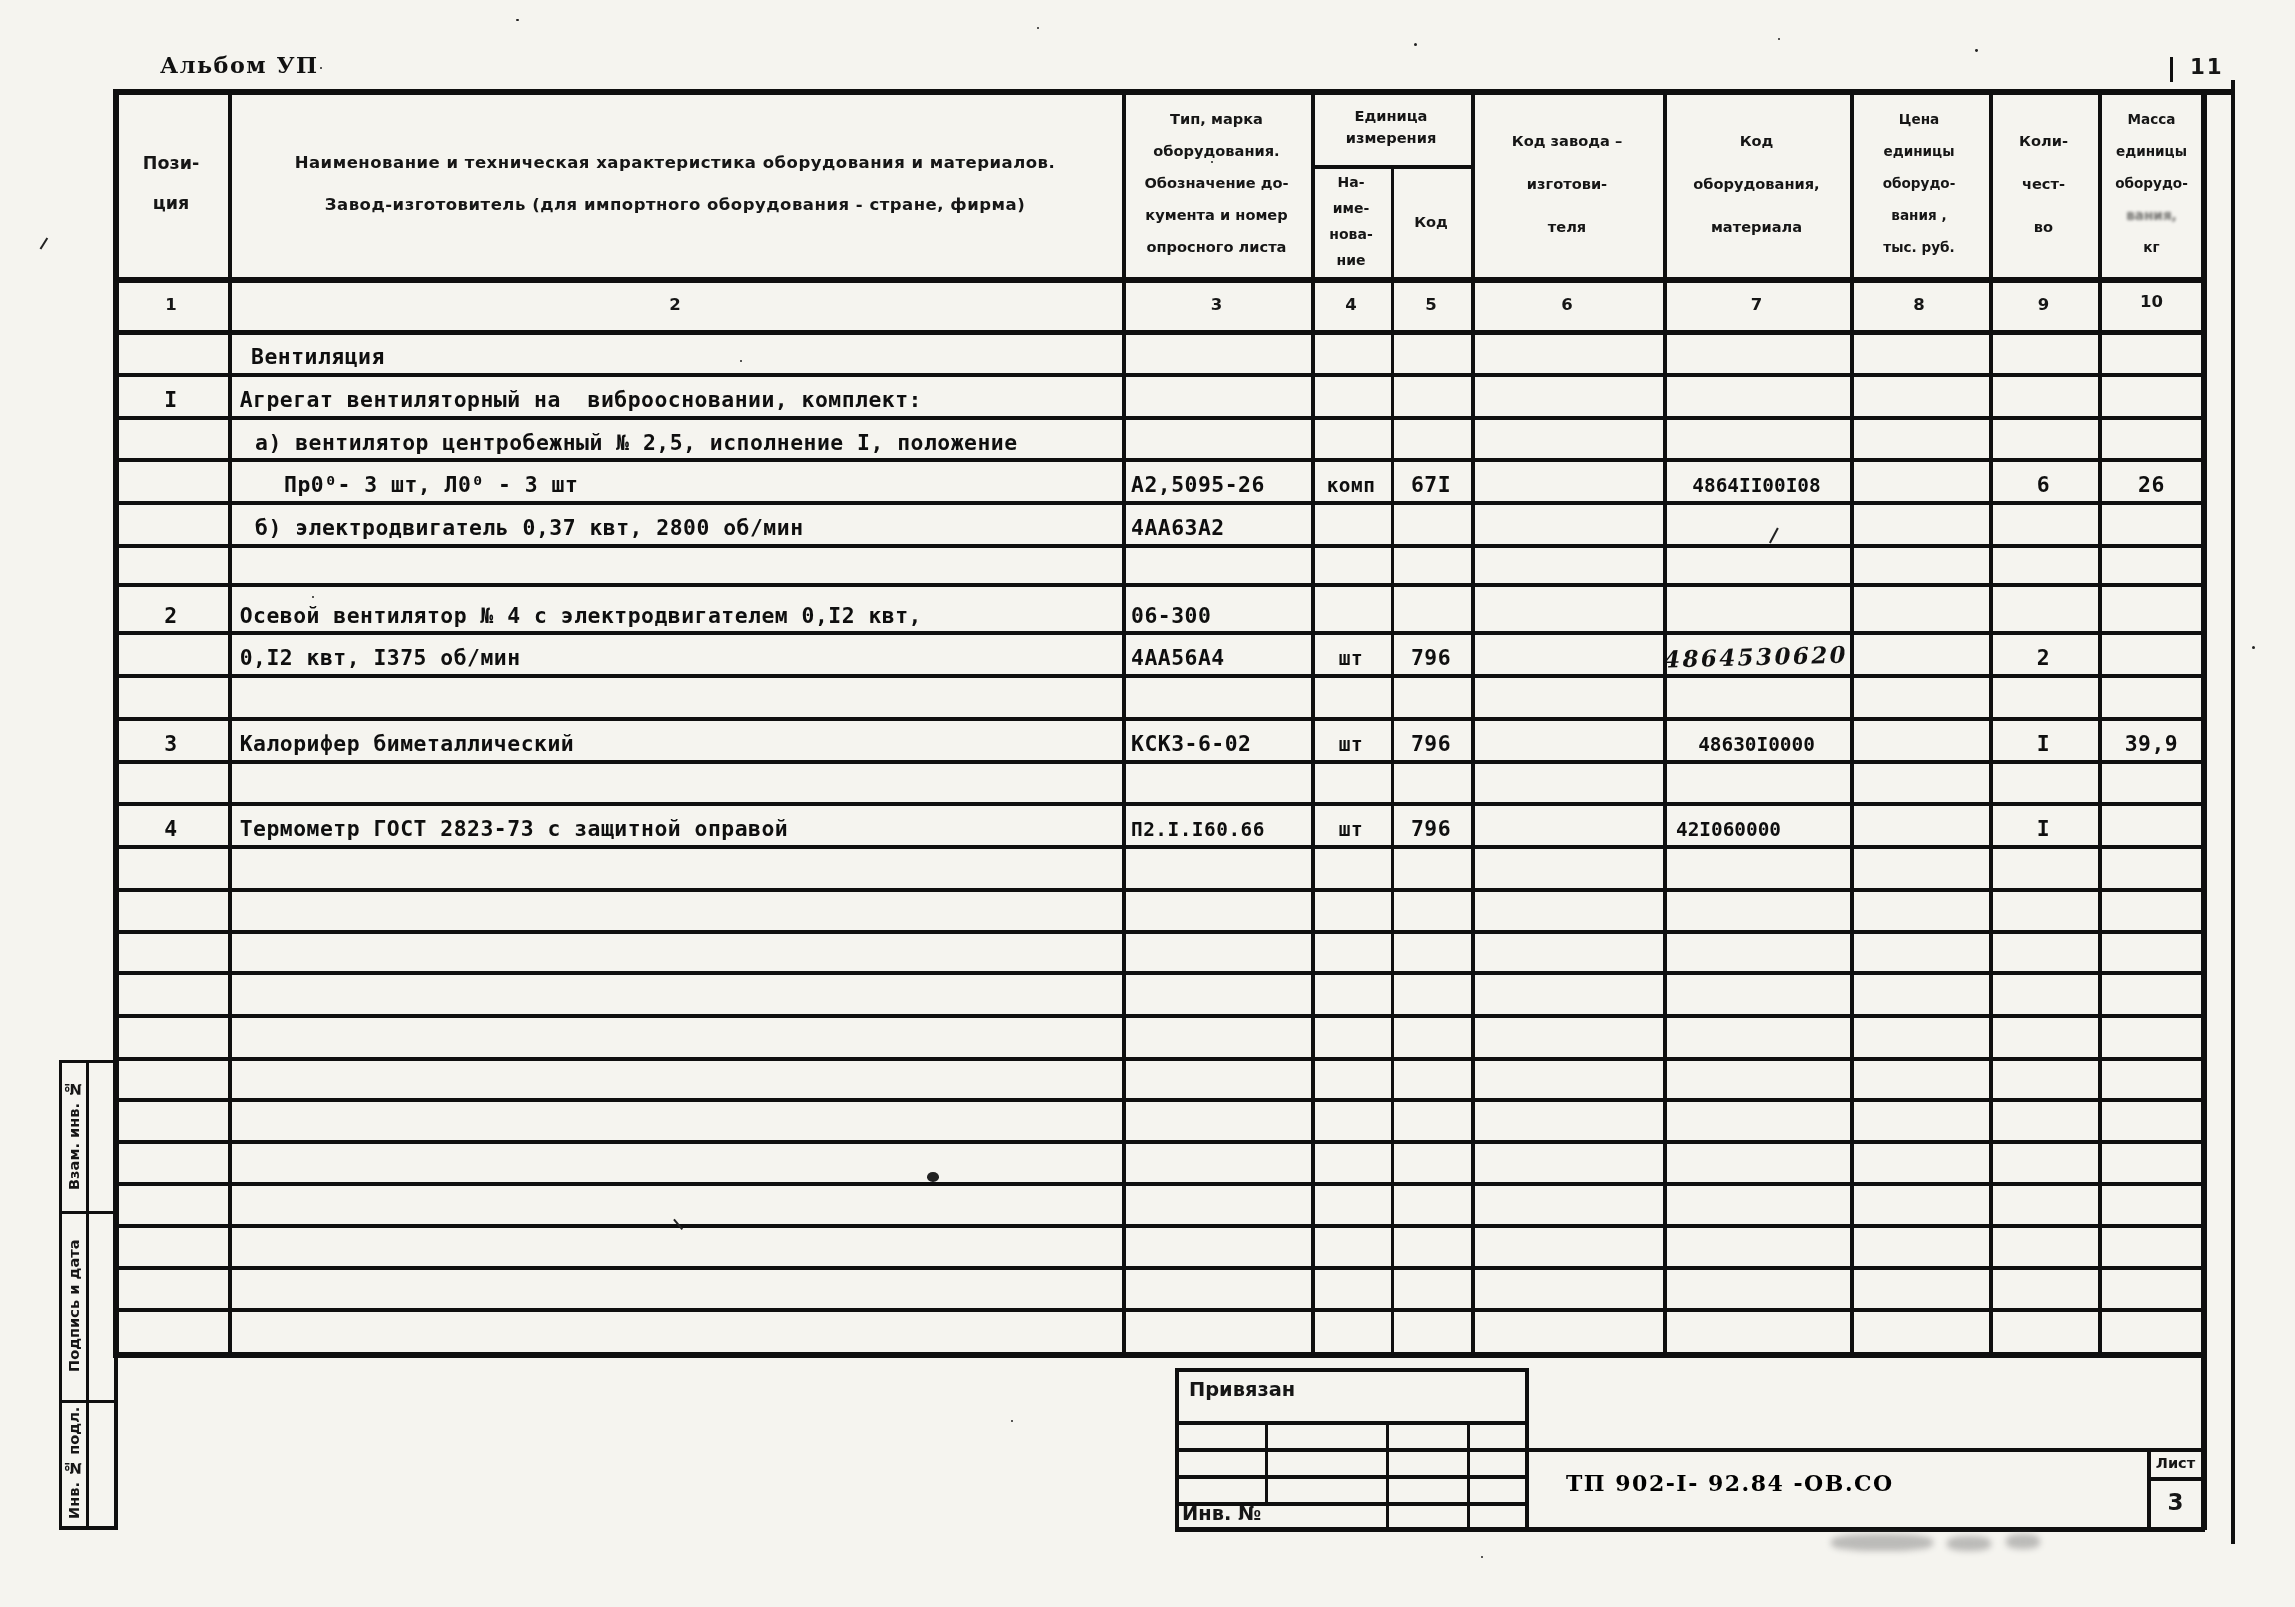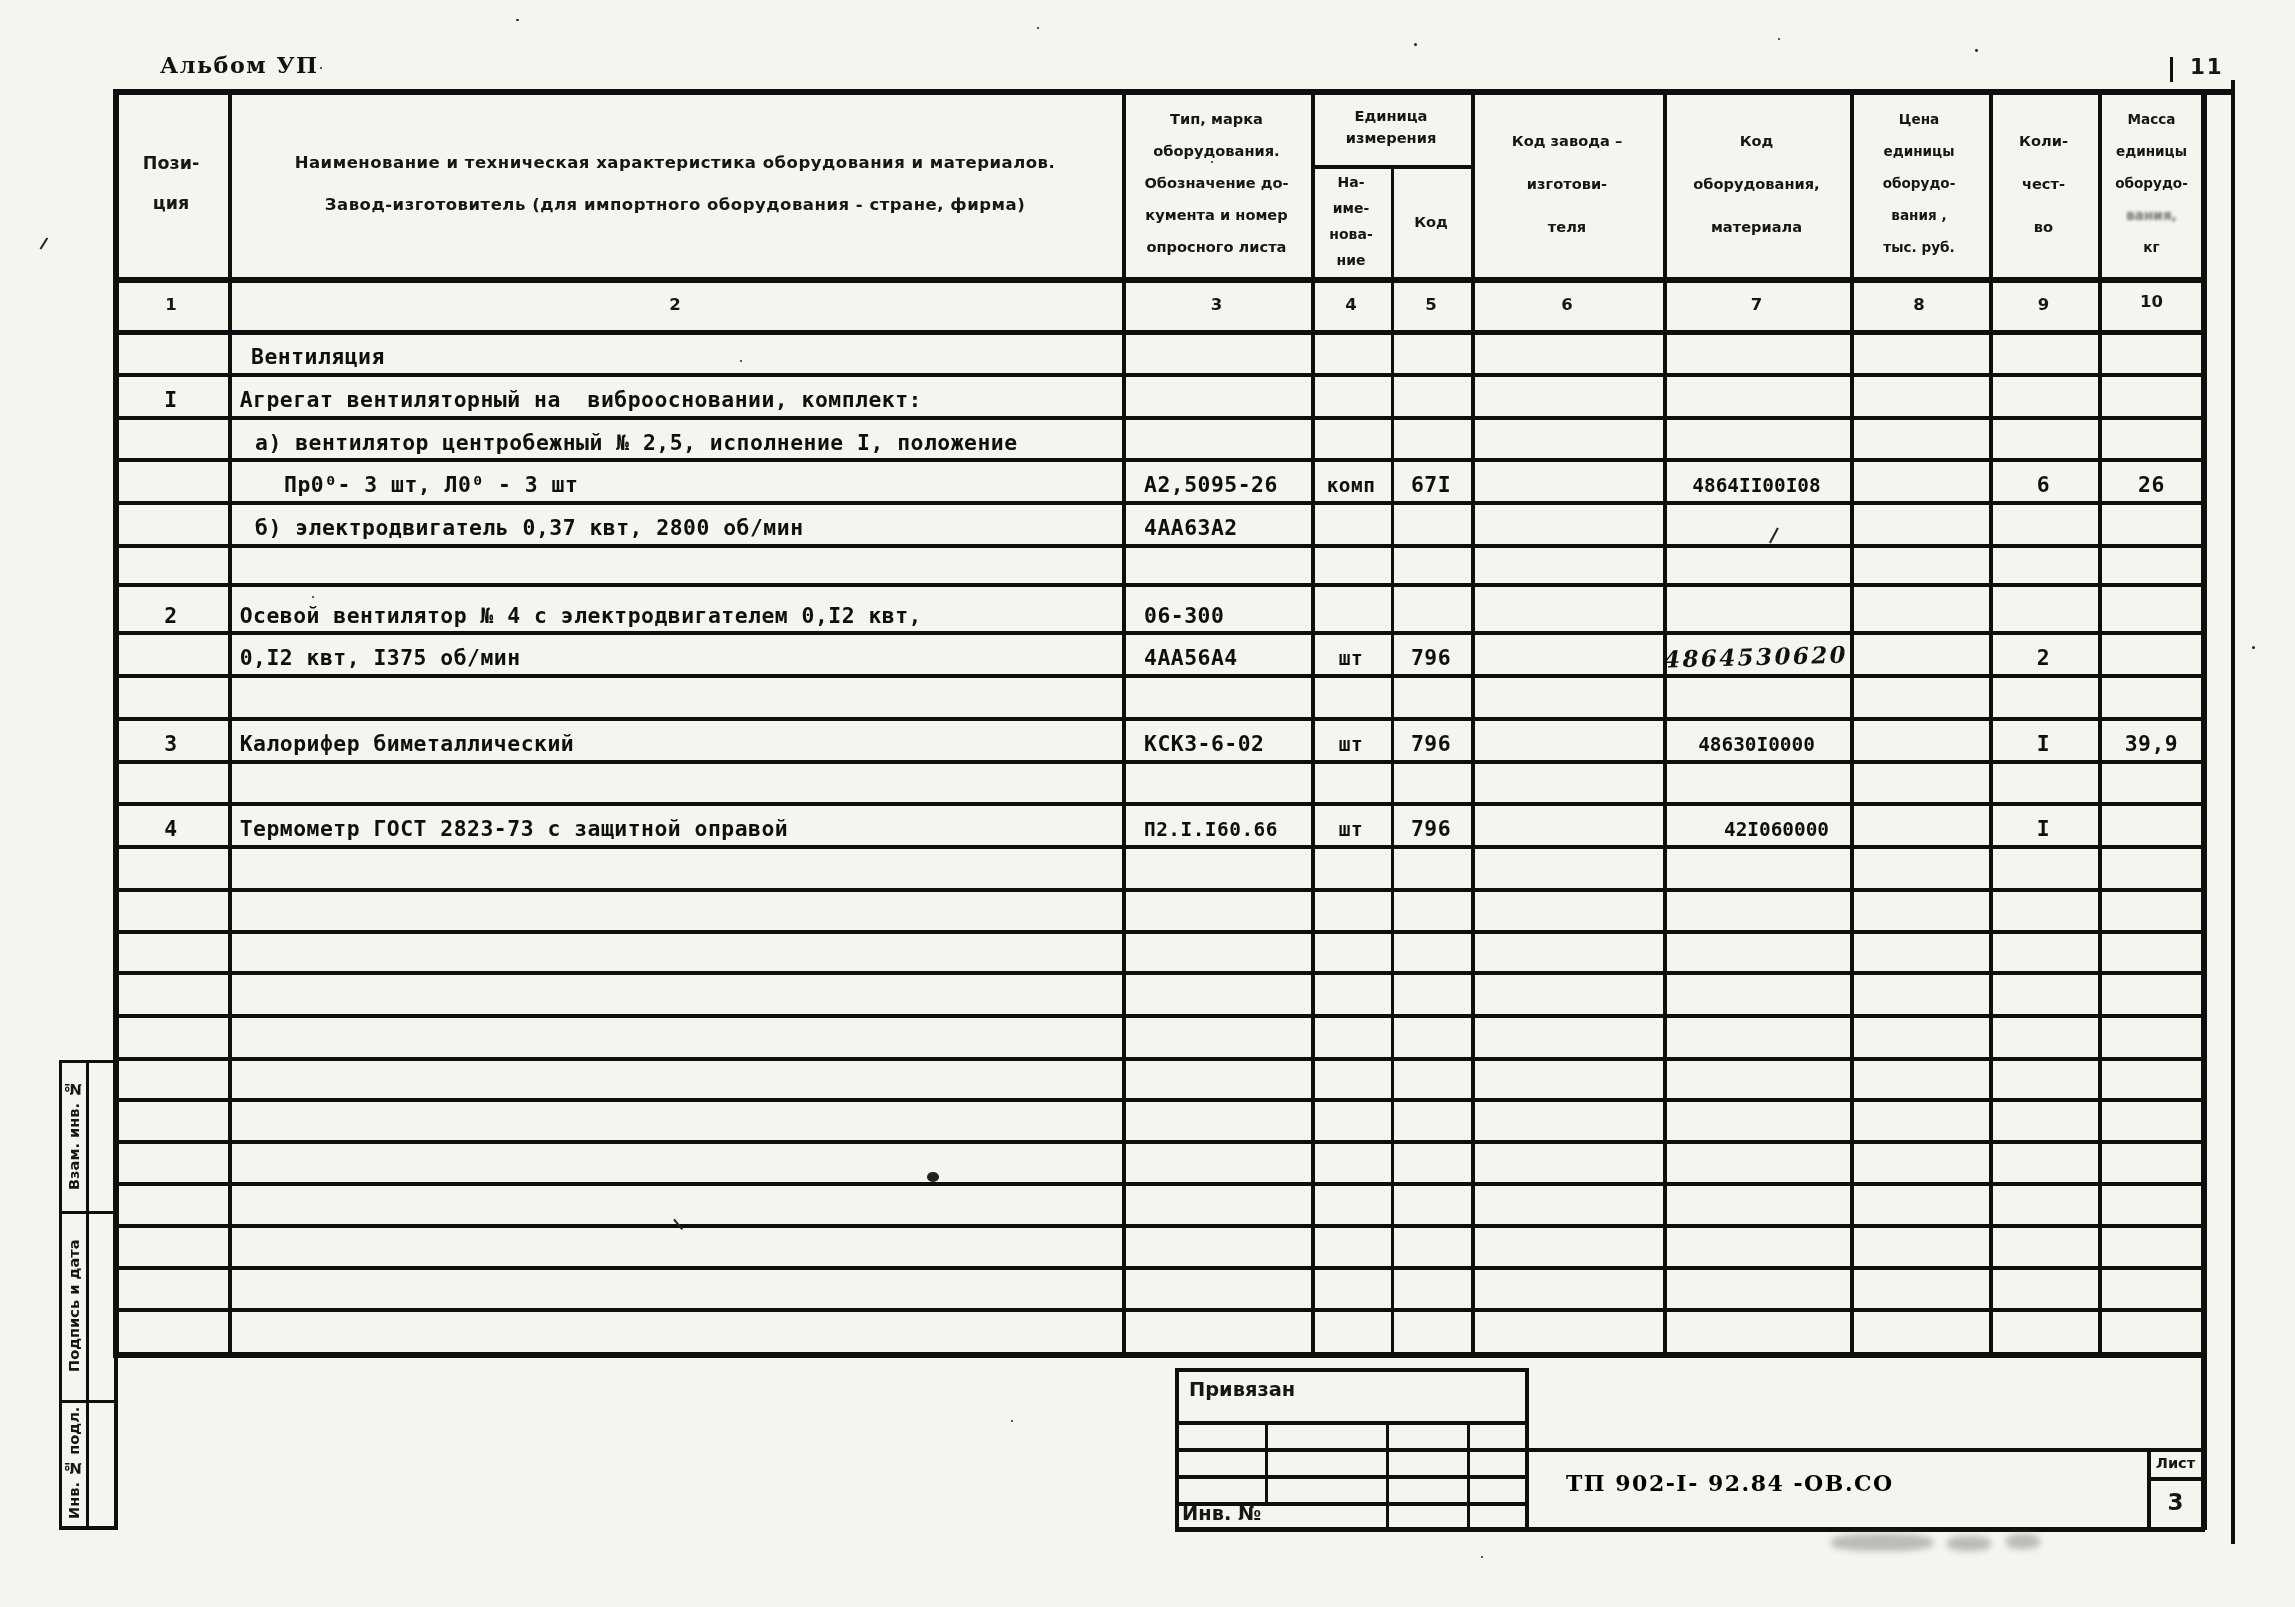--- a/index.html
+++ b/index.html
@@ -20,21 +20,21 @@
         letter-spacing:2.4px;transform:rotate(-1.5deg);}
   .doccode{font-family:"DejaVu Serif",serif;font-weight:700;font-size:22px;
            letter-spacing:1.5px;color:#000000;}
   .albumlbl{font-family:"DejaVu Serif",serif;font-weight:700;font-size:22.3px;letter-spacing:1.5px;}
   .vtext{writing-mode:vertical-rl;transform:rotate(180deg);font-size:14.6px;}
   .smudged{filter:blur(1.5px);opacity:.6;}
   .speck{position:absolute;background:#222;border-radius:50%;}
   .slash{position:absolute;background:#222;}
   .blob{position:absolute;background:#777;border-radius:40%;filter:blur(3.4px);opacity:.45;}
   .pad24{padding-left:11.7px;} .pad48{padding-left:23px;} .pad56{padding-left:27px;} .pad115{padding-left:56px;}
-  .pad14{padding-left:22px;}
+  .pad14{padding-left:9px;}
 </style>
 </head>
 <body>
 
 <div class="albumlbl" style="position:absolute;left:160px;top:52px;">Альбом УП</div>
 
 <div class="vl" style="left:2170px;top:57px;height:25px;width:3.4px;"></div>
 <div class="hf" style="position:absolute;left:2190px;top:54px;font-size:21.4px;letter-spacing:1.9px;">11</div>
 
 <div class="vl" style="left:2231px;top:80px;height:1464px;"></div>
@@ -188,21 +188,21 @@
   <div class="cell tw ctr" style="left:1391px;top:717px;width:80px;height:43px;"><span>796</span></div>
   <div class="cell tw ctr" style="left:1663px;top:717px;width:187px;height:43px;font-size:19.4px;letter-spacing:0;"><span>48630I0000</span></div>
   <div class="cell tw ctr" style="left:1989px;top:717px;width:109px;height:43px;"><span>I</span></div>
   <div class="cell tw ctr" style="left:2098px;top:717px;width:107px;height:43px;"><span>39,9</span></div>
 
   <div class="cell tw ctr" style="left:113px;top:802px;width:116px;height:43px;"><span>4</span></div>
   <div class="cell tw pad24" style="left:228px;top:802px;width:894px;height:43px;"><span>Термометр ГОСТ 2823-73 с защитной оправой</span></div>
   <div class="cell tw pad14" style="left:1122px;top:802px;width:189px;height:43px;font-size:19.4px;"><span>П2.I.I60.66</span></div>
   <div class="cell tw ctr" style="left:1311px;top:802px;width:80px;height:43px;font-size:19.4px;"><span>шт</span></div>
   <div class="cell tw ctr" style="left:1391px;top:802px;width:80px;height:43px;"><span>796</span></div>
-  <div class="cell tw ctr" style="left:1683px;top:802px;width:187px;height:43px;font-size:19.4px;letter-spacing:0;"><span>42I060000</span></div>
+  <div class="cell tw ctr" style="left:1635px;top:802px;width:187px;height:43px;font-size:19.4px;letter-spacing:0;"><span>42I060000</span></div>
   <div class="cell tw ctr" style="left:1989px;top:802px;width:109px;height:43px;"><span>I</span></div>
 </div>
 
 <div>
   <div class="vl" style="left:59px;top:1060px;height:470px;width:3.4px;"></div>
   <div class="vl" style="left:86px;top:1060px;height:470px;width:3.4px;"></div>
   <div class="vl" style="left:114px;top:1352px;height:177px;"></div>
   <div class="hl" style="left:59px;top:1060px;width:59px;height:3.4px;"></div>
   <div class="hl" style="left:59px;top:1211px;width:59px;height:3.4px;"></div>
   <div class="hl" style="left:59px;top:1400px;width:59px;height:3.4px;"></div>

